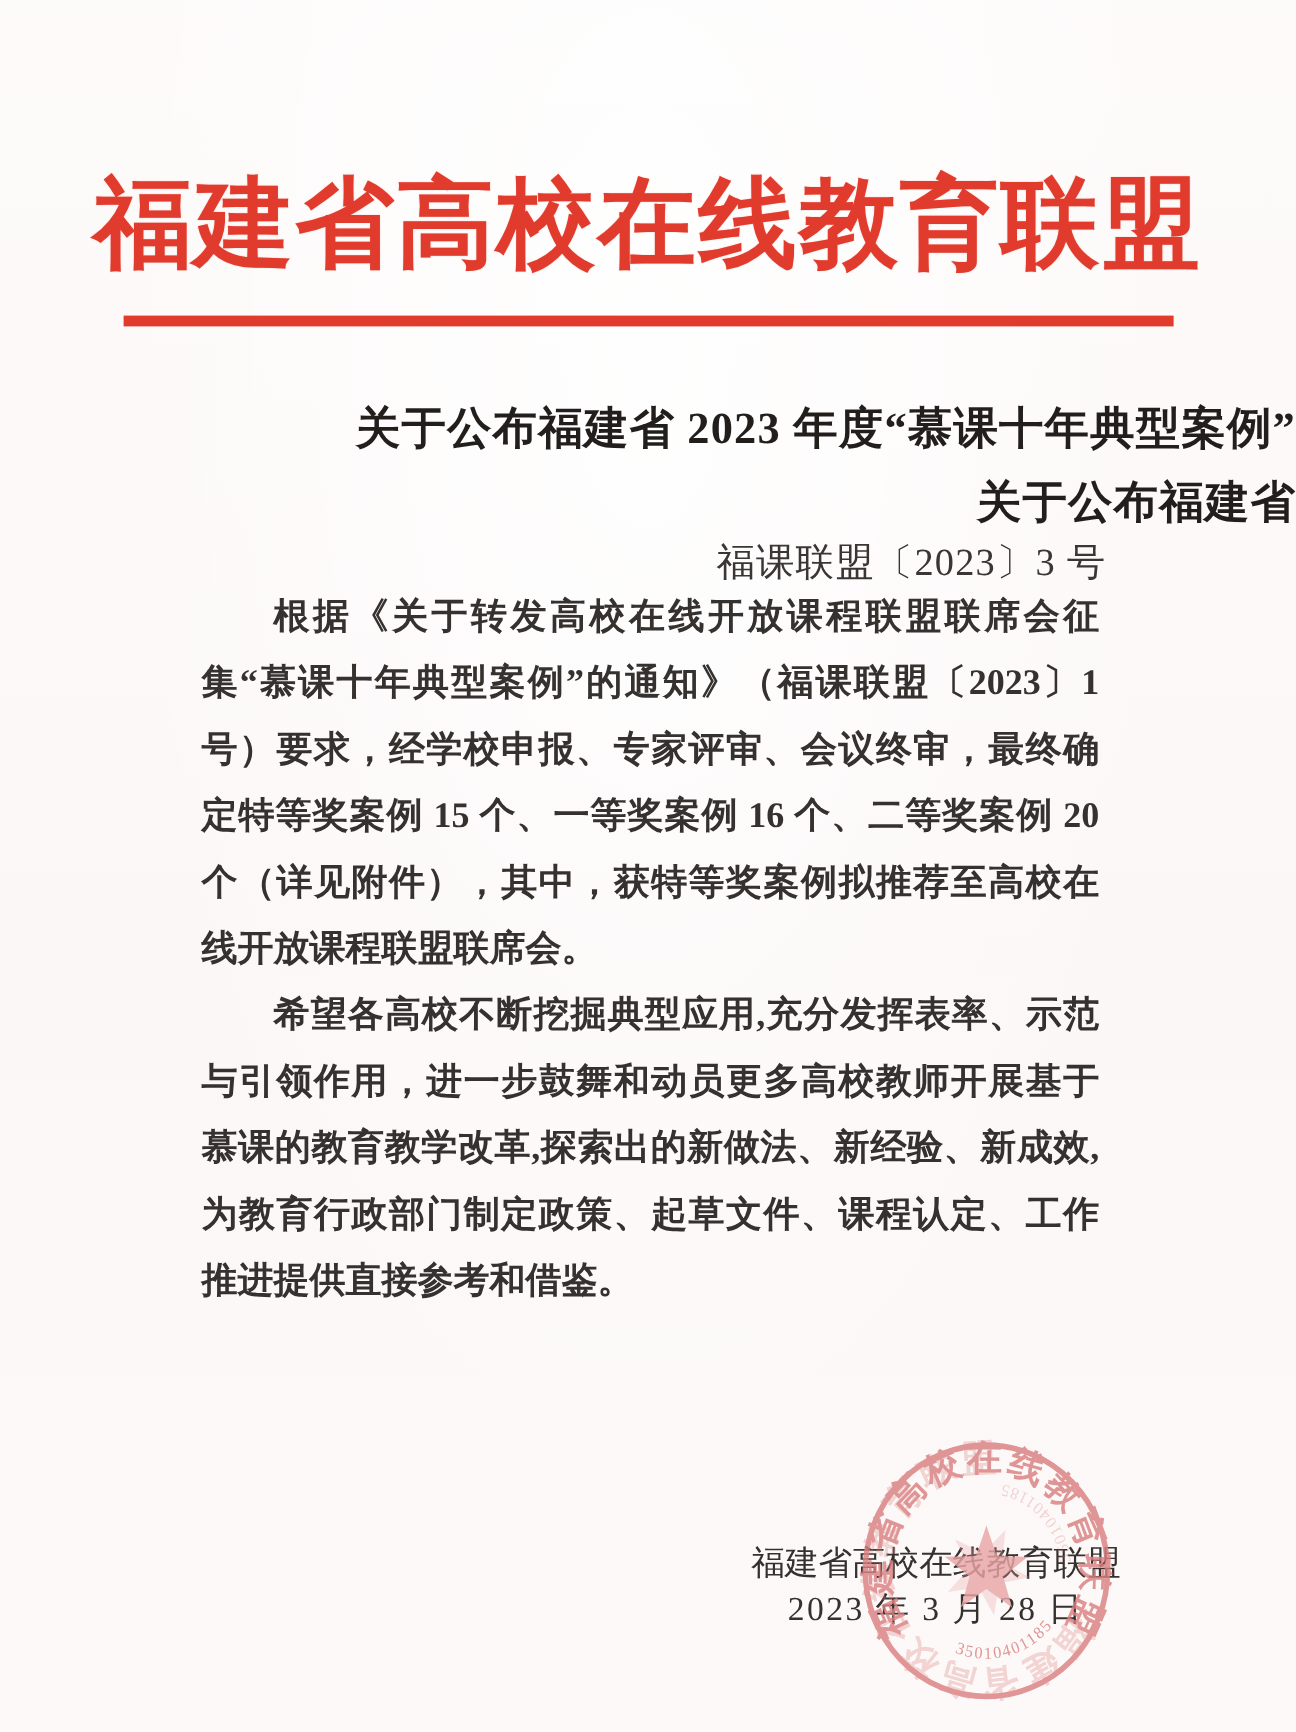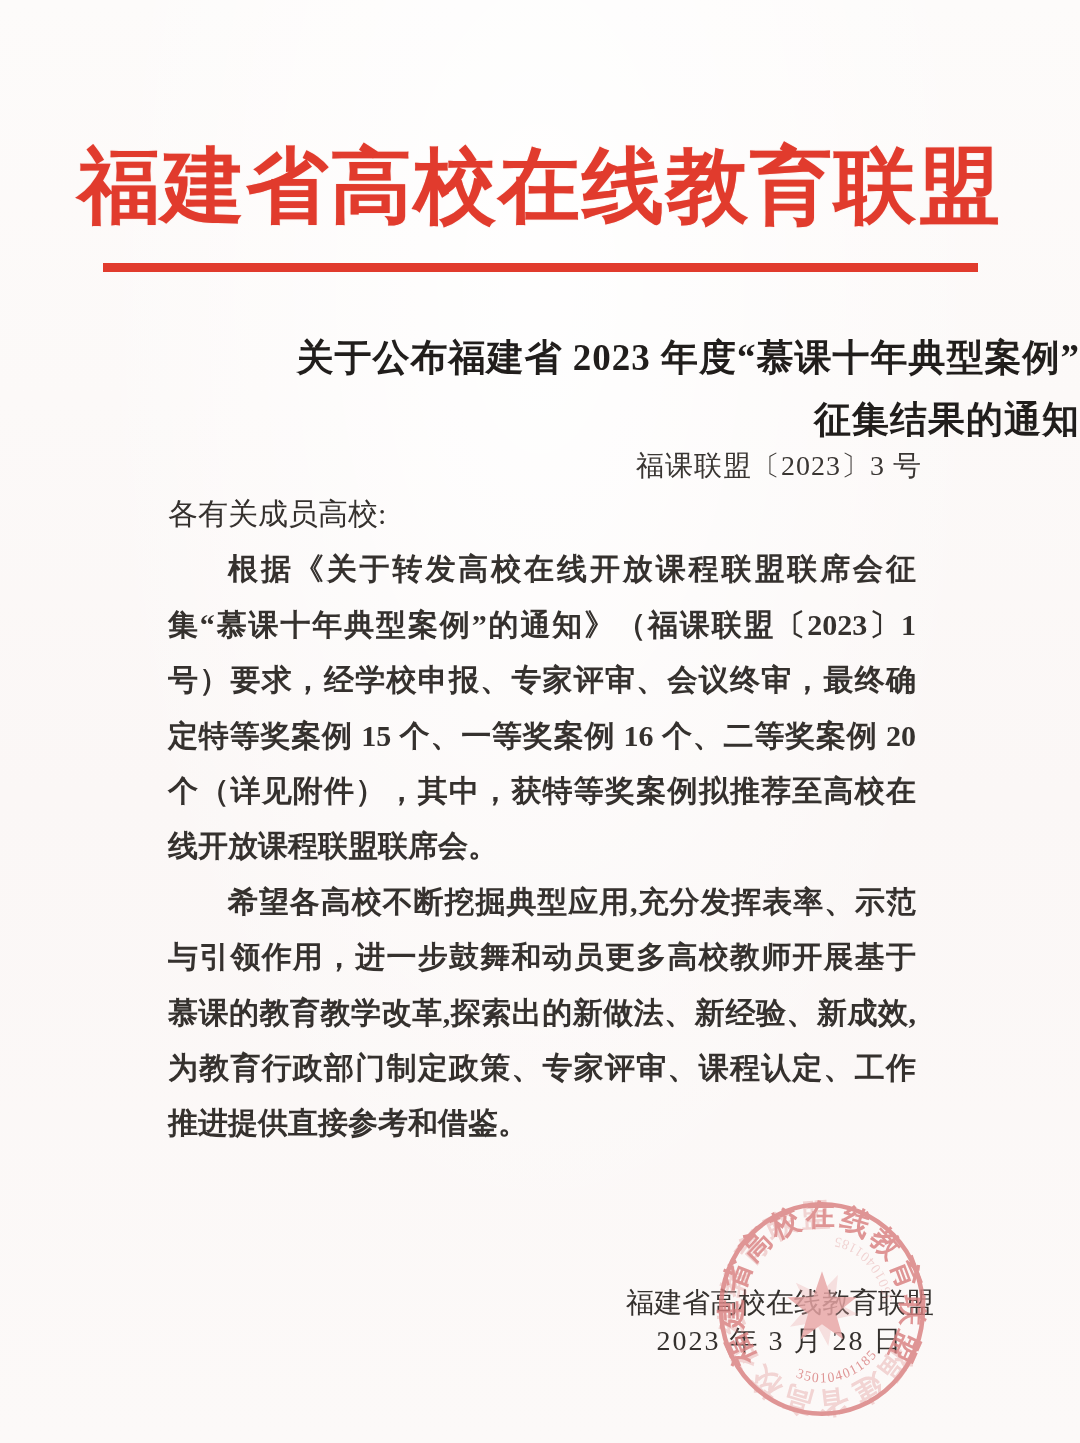--- a/index.html
+++ b/index.html
@@ -32,21 +32,21 @@
     background:var(--red);border:none;margin:0;
   }
   .doc-title{
     position:absolute;top:327px;left:0;right:0;
     text-align:right;font-weight:bold;
     font-size:37px;line-height:62px;color:#211e1c;
     letter-spacing:1px;
   }
   .doc-number{
     position:absolute;top:447px;right:158px;
-    font-size:28px;color:#3a3633;letter-spacing:1px;
+    font-size:32px;color:#3a3633;letter-spacing:1px;
   }
   .doc-body{
     position:absolute;top:486px;left:168px;width:748px;
     font-size:30px;line-height:55.4px;
     text-align:justify;color:#35312e;
   }
   .doc-body p{margin:0;}
   .doc-body p.indent{text-indent:2em;font-weight:bold;}
   .signature{
     position:absolute;top:1284px;right:140px;width:320px;
@@ -65,29 +65,28 @@
 <body>
 
 <div class="page">
 
   <h1 class="org-header">福建省高校在线教育联盟</h1>
 
   <div class="red-rule"></div>
 
   <div class="doc-title">
     <div>关于公布福建省 2023 年度“慕课十年典型案例”</div>
-    <div>征集结果的通知</div>
+    <div>关于公布福建省</div>
   </div>
 
   <div class="doc-number">福课联盟〔2023〕3 号</div>
 
   <div class="doc-body">
-    <p class="salutation">各有关成员高校:</p>
     <p class="indent">根据《关于转发高校在线开放课程联盟联席会征集“慕课十年典型案例”的通知》（福课联盟〔2023〕1 号）要求，经学校申报、专家评审、会议终审，最终确定特等奖案例 15 个、一等奖案例 16 个、二等奖案例 20 个（详见附件），其中，获特等奖案例拟推荐至高校在线开放课程联盟联席会。</p>
-    <p class="indent">希望各高校不断挖掘典型应用,充分发挥表率、示范与引领作用，进一步鼓舞和动员更多高校教师开展基于慕课的教育教学改革,探索出的新做法、新经验、新成效,为教育行政部门制定政策、专家评审、课程认定、工作推进提供直接参考和借鉴。</p>
+    <p class="indent">希望各高校不断挖掘典型应用,充分发挥表率、示范与引领作用，进一步鼓舞和动员更多高校教师开展基于慕课的教育教学改革,探索出的新做法、新经验、新成效,为教育行政部门制定政策、起草文件、课程认定、工作推进提供直接参考和借鉴。</p>
   </div>
 
   <div class="signature">
     <div class="sig-org">福建省高校在线教育联盟</div>
     <div class="sig-date">2023 年 3 月 28 日</div>
   </div>
 
   <div class="stamp">
     <svg viewBox="0 0 210 210" preserveAspectRatio="none">
       <defs>

